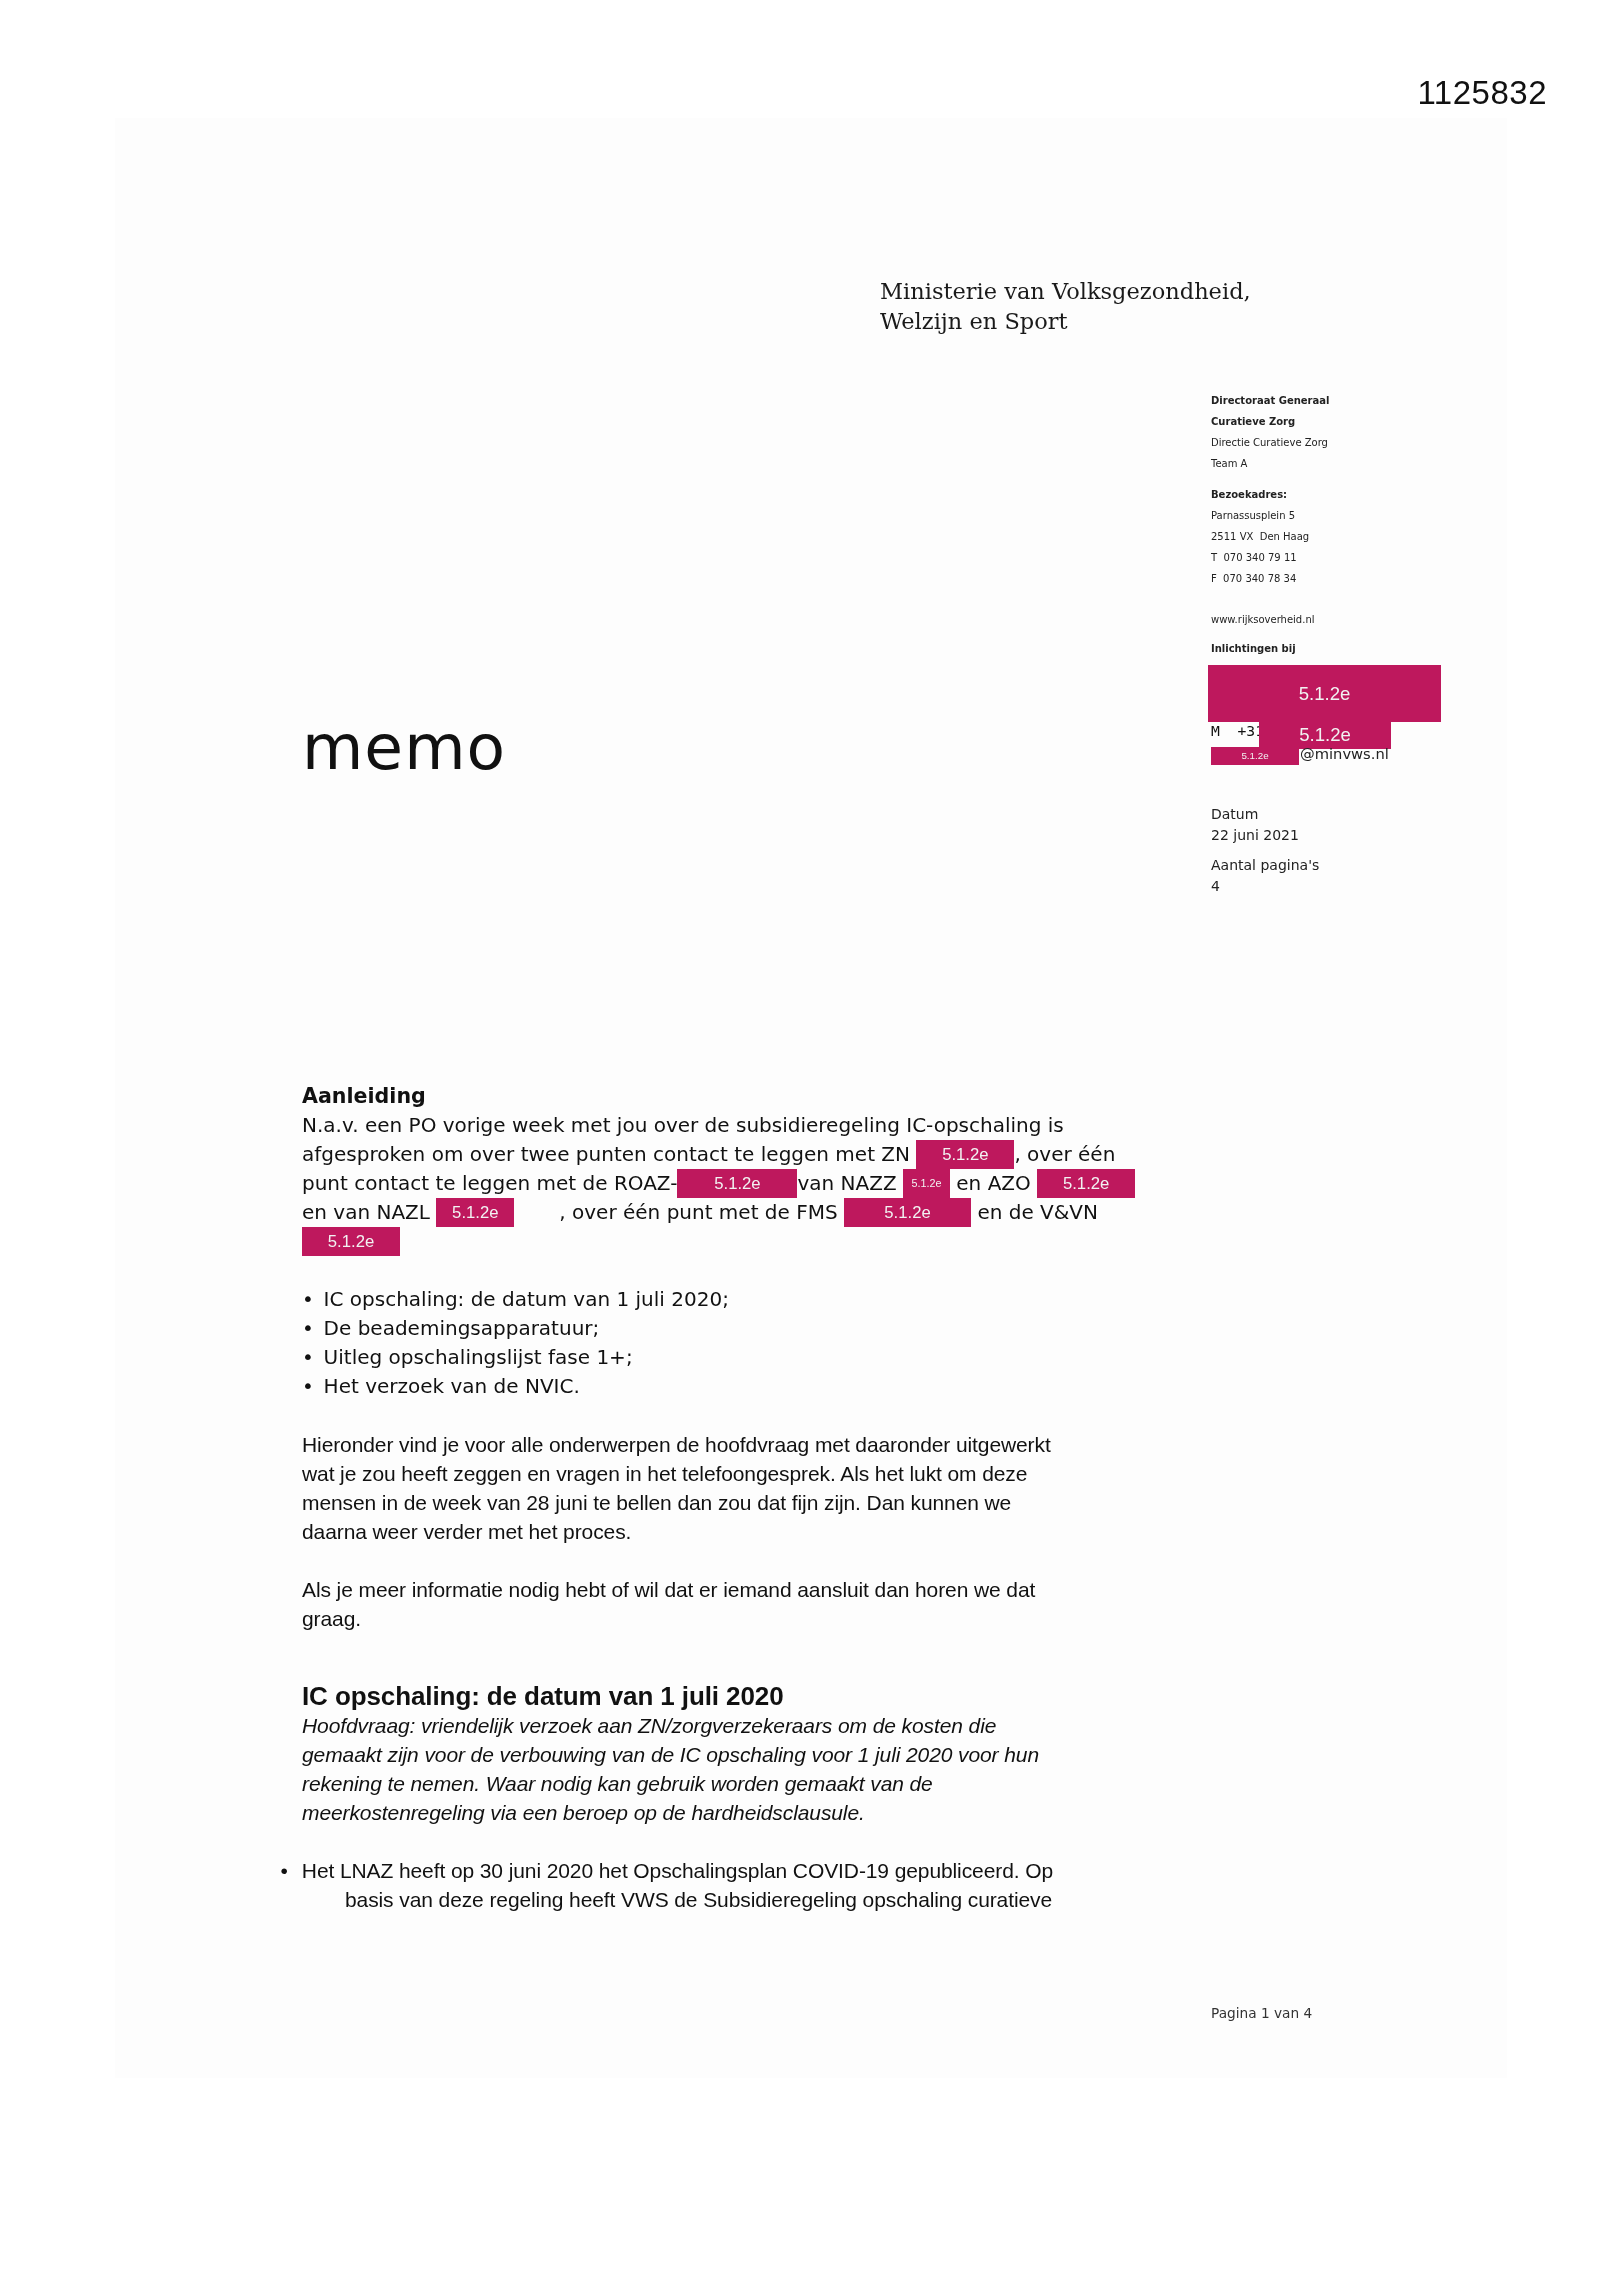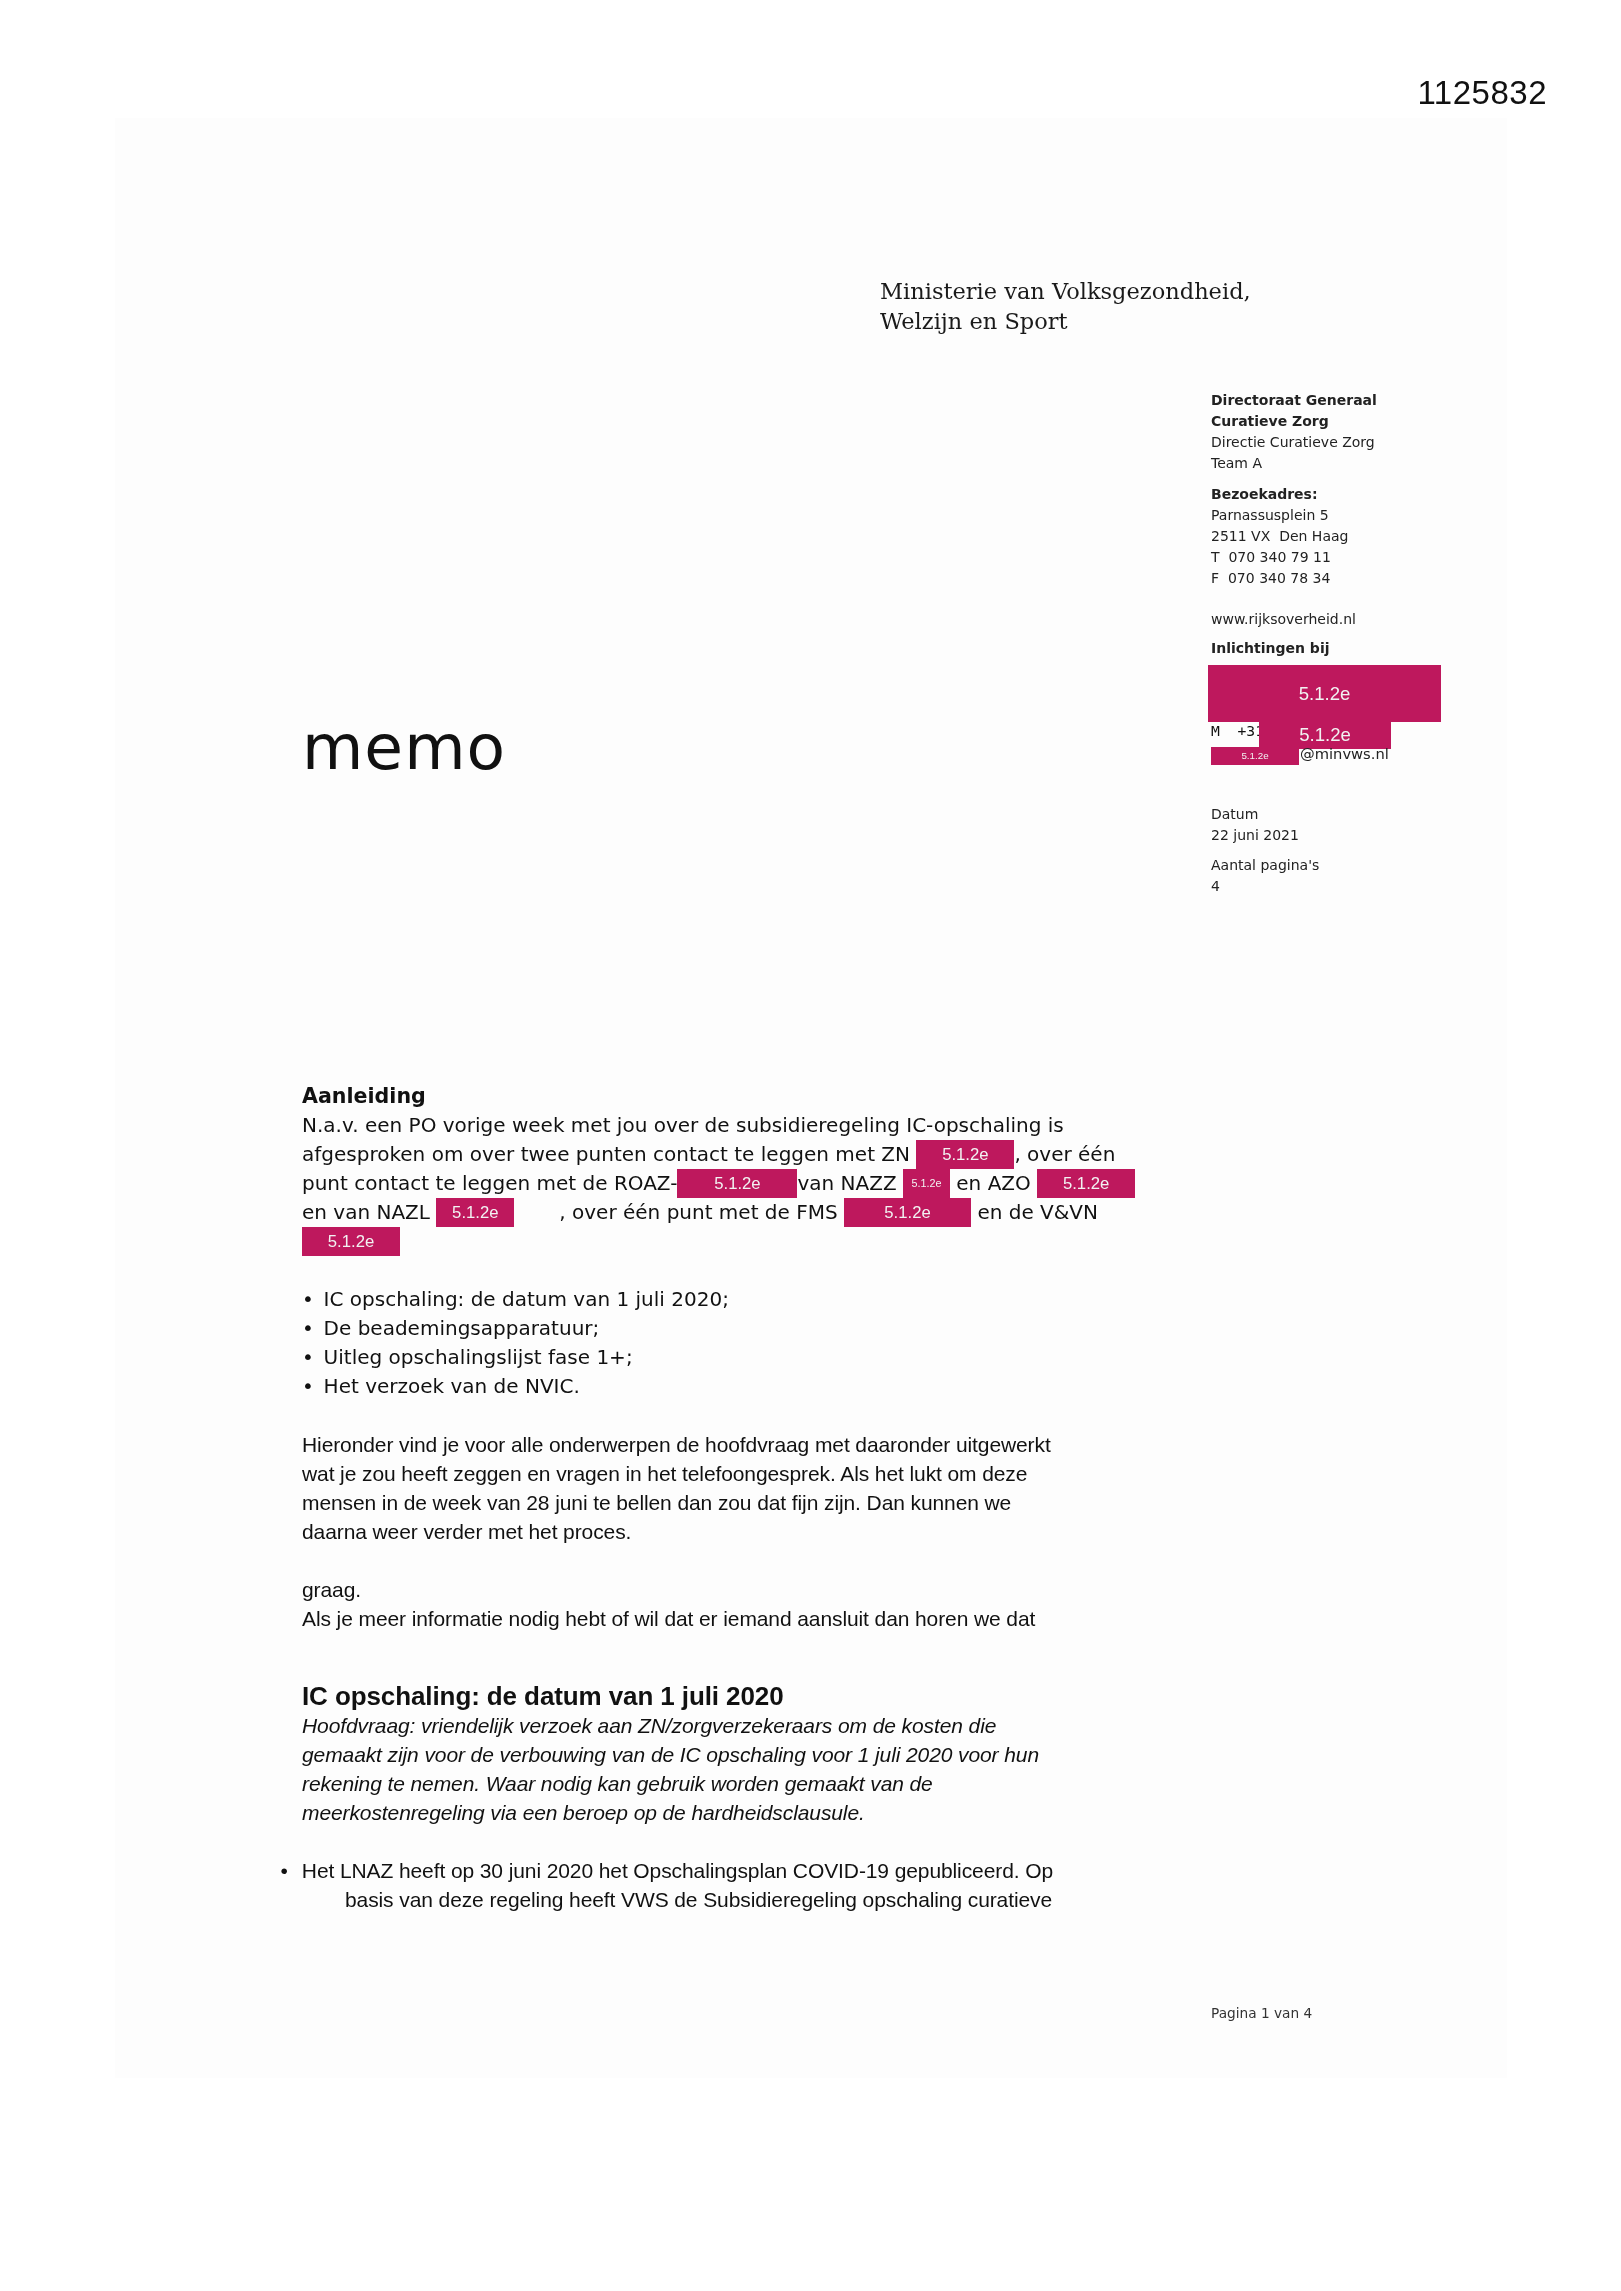--- a/index.html
+++ b/index.html
@@ -16,21 +16,21 @@
       position: absolute; right: 74px; top: 74px;
       font-family: "Liberation Sans", sans-serif; font-size: 33px; color: #111;
       letter-spacing: 0.5px;
     }
     .ministry {
       position: absolute; left: 880px; top: 276px;
       font-family: "DejaVu Serif", serif; font-size: 22.5px; line-height: 30px; color: #1a1a1a;
     }
     .sidebar {
       position: absolute; left: 1211px; top: 390px; width: 235px;
-      font-family: "DejaVu Sans", sans-serif; font-size: 14px; line-height: 21px; color: #222;
+      font-family: "DejaVu Sans", sans-serif; font-size: 10px; line-height: 21px; color: #222;
     }
     .sidebar .b { font-weight: bold; }
     .sidebar .gap { height: 9.8px; }
     .sidebar .gap2 { height: 20.6px; }
     .redact {
       background: #be185d; color: #f2f2f2;
       font-family: "Liberation Sans", sans-serif;
       display: inline-block; text-align: center;
     }
     .sb-redact-big {
@@ -152,22 +152,22 @@
   <div class="para-gap"></div>
   <div class="narrow">
     <p>Hieronder vind je voor alle onderwerpen de hoofdvraag met daaronder uitgewerkt</p>
     <p>wat je zou heeft zeggen en vragen in het telefoongesprek. Als het lukt om deze</p>
     <p>mensen in de week van 28 juni te bellen dan zou dat fijn zijn. Dan kunnen we</p>
     <p>daarna weer verder met het proces.</p>
   </div>
 
   <div class="para-gap"></div>
   <div class="narrow">
+    <p>Als je meer informatie nodig hebt of wil dat er iemand aansluit dan horen we dat</p>
     <p>graag.</p>
-    <p>Als je meer informatie nodig hebt of wil dat er iemand aansluit dan horen we dat</p>
   </div>
 
   <div class="para-gap"></div>
   <div class="para-gap" style="height:19.6px"></div>
   <div class="narrow">
     <h2 style="font-family:'Liberation Sans', sans-serif; font-size:26px;">IC opschaling: de datum van 1 juli 2020</h2>
     <div class="italic">
       <p>Hoofdvraag: vriendelijk verzoek aan ZN/zorgverzekeraars om de kosten die</p>
       <p>gemaakt zijn voor de verbouwing van de IC opschaling voor 1 juli 2020 voor hun</p>
       <p>rekening te nemen. Waar nodig kan gebruik worden gemaakt van de</p>

